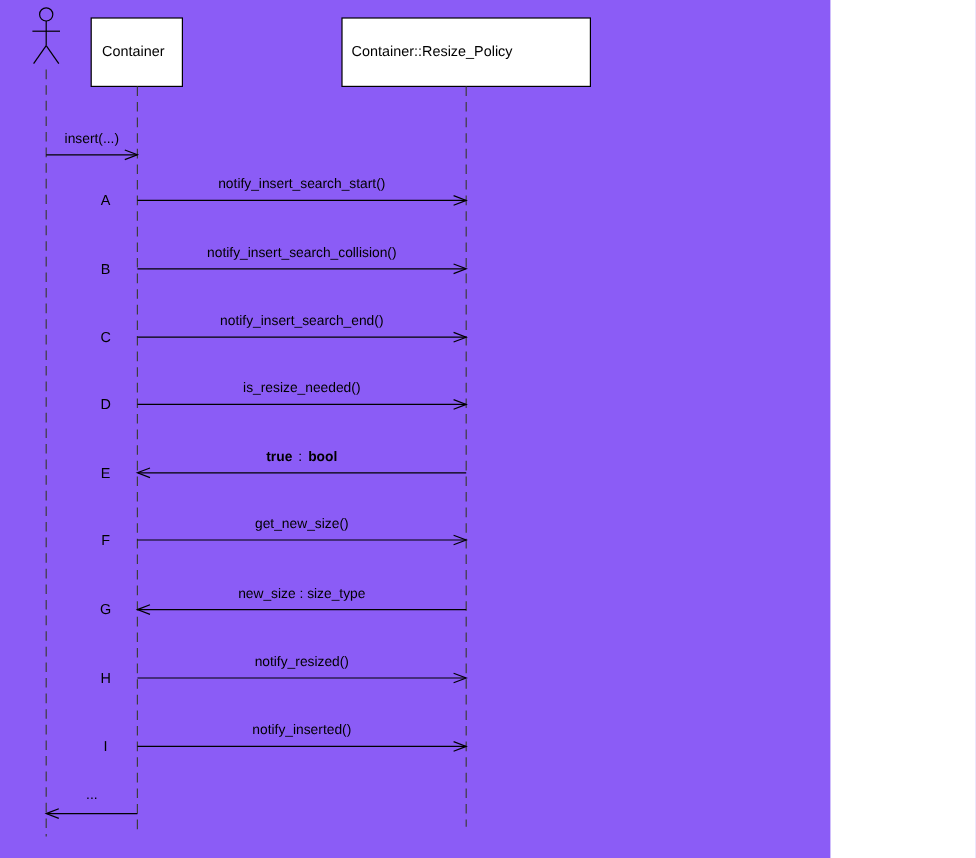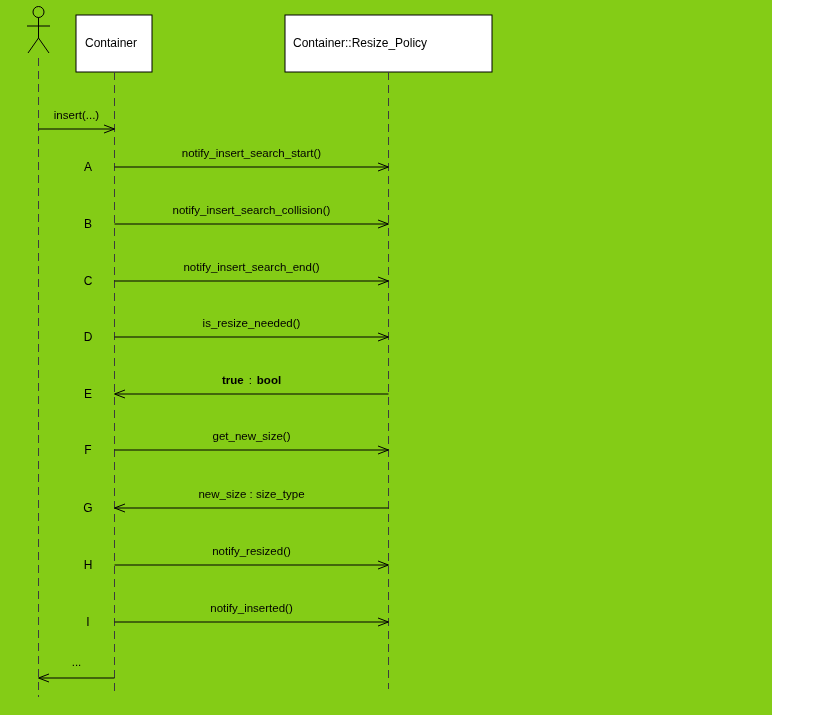--- a/index.html
+++ b/index.html
@@ -2,23 +2,23 @@
 <html><head>
 <meta charset="utf-8">
 <style>
   html, body {
     margin: 0;
     padding: 0;
     background: #ffffff;
   }
   .canvas {
     position: relative;
-    width: 772px;
+    width: 692px;
     height: 715px;
-    background: #84cc16;
+    background: #8b5cf6;
     overflow: hidden;
   }
   svg text {
     font-family: "Liberation Sans", sans-serif;
     font-size: 12px;
     fill: #000000;
   }
   svg text.msg-label { font-size: 11.5px; }
   svg tspan.bold { font-weight: bold; }
   .box { fill: #ffffff; stroke: #000000; stroke-width: 1; }

